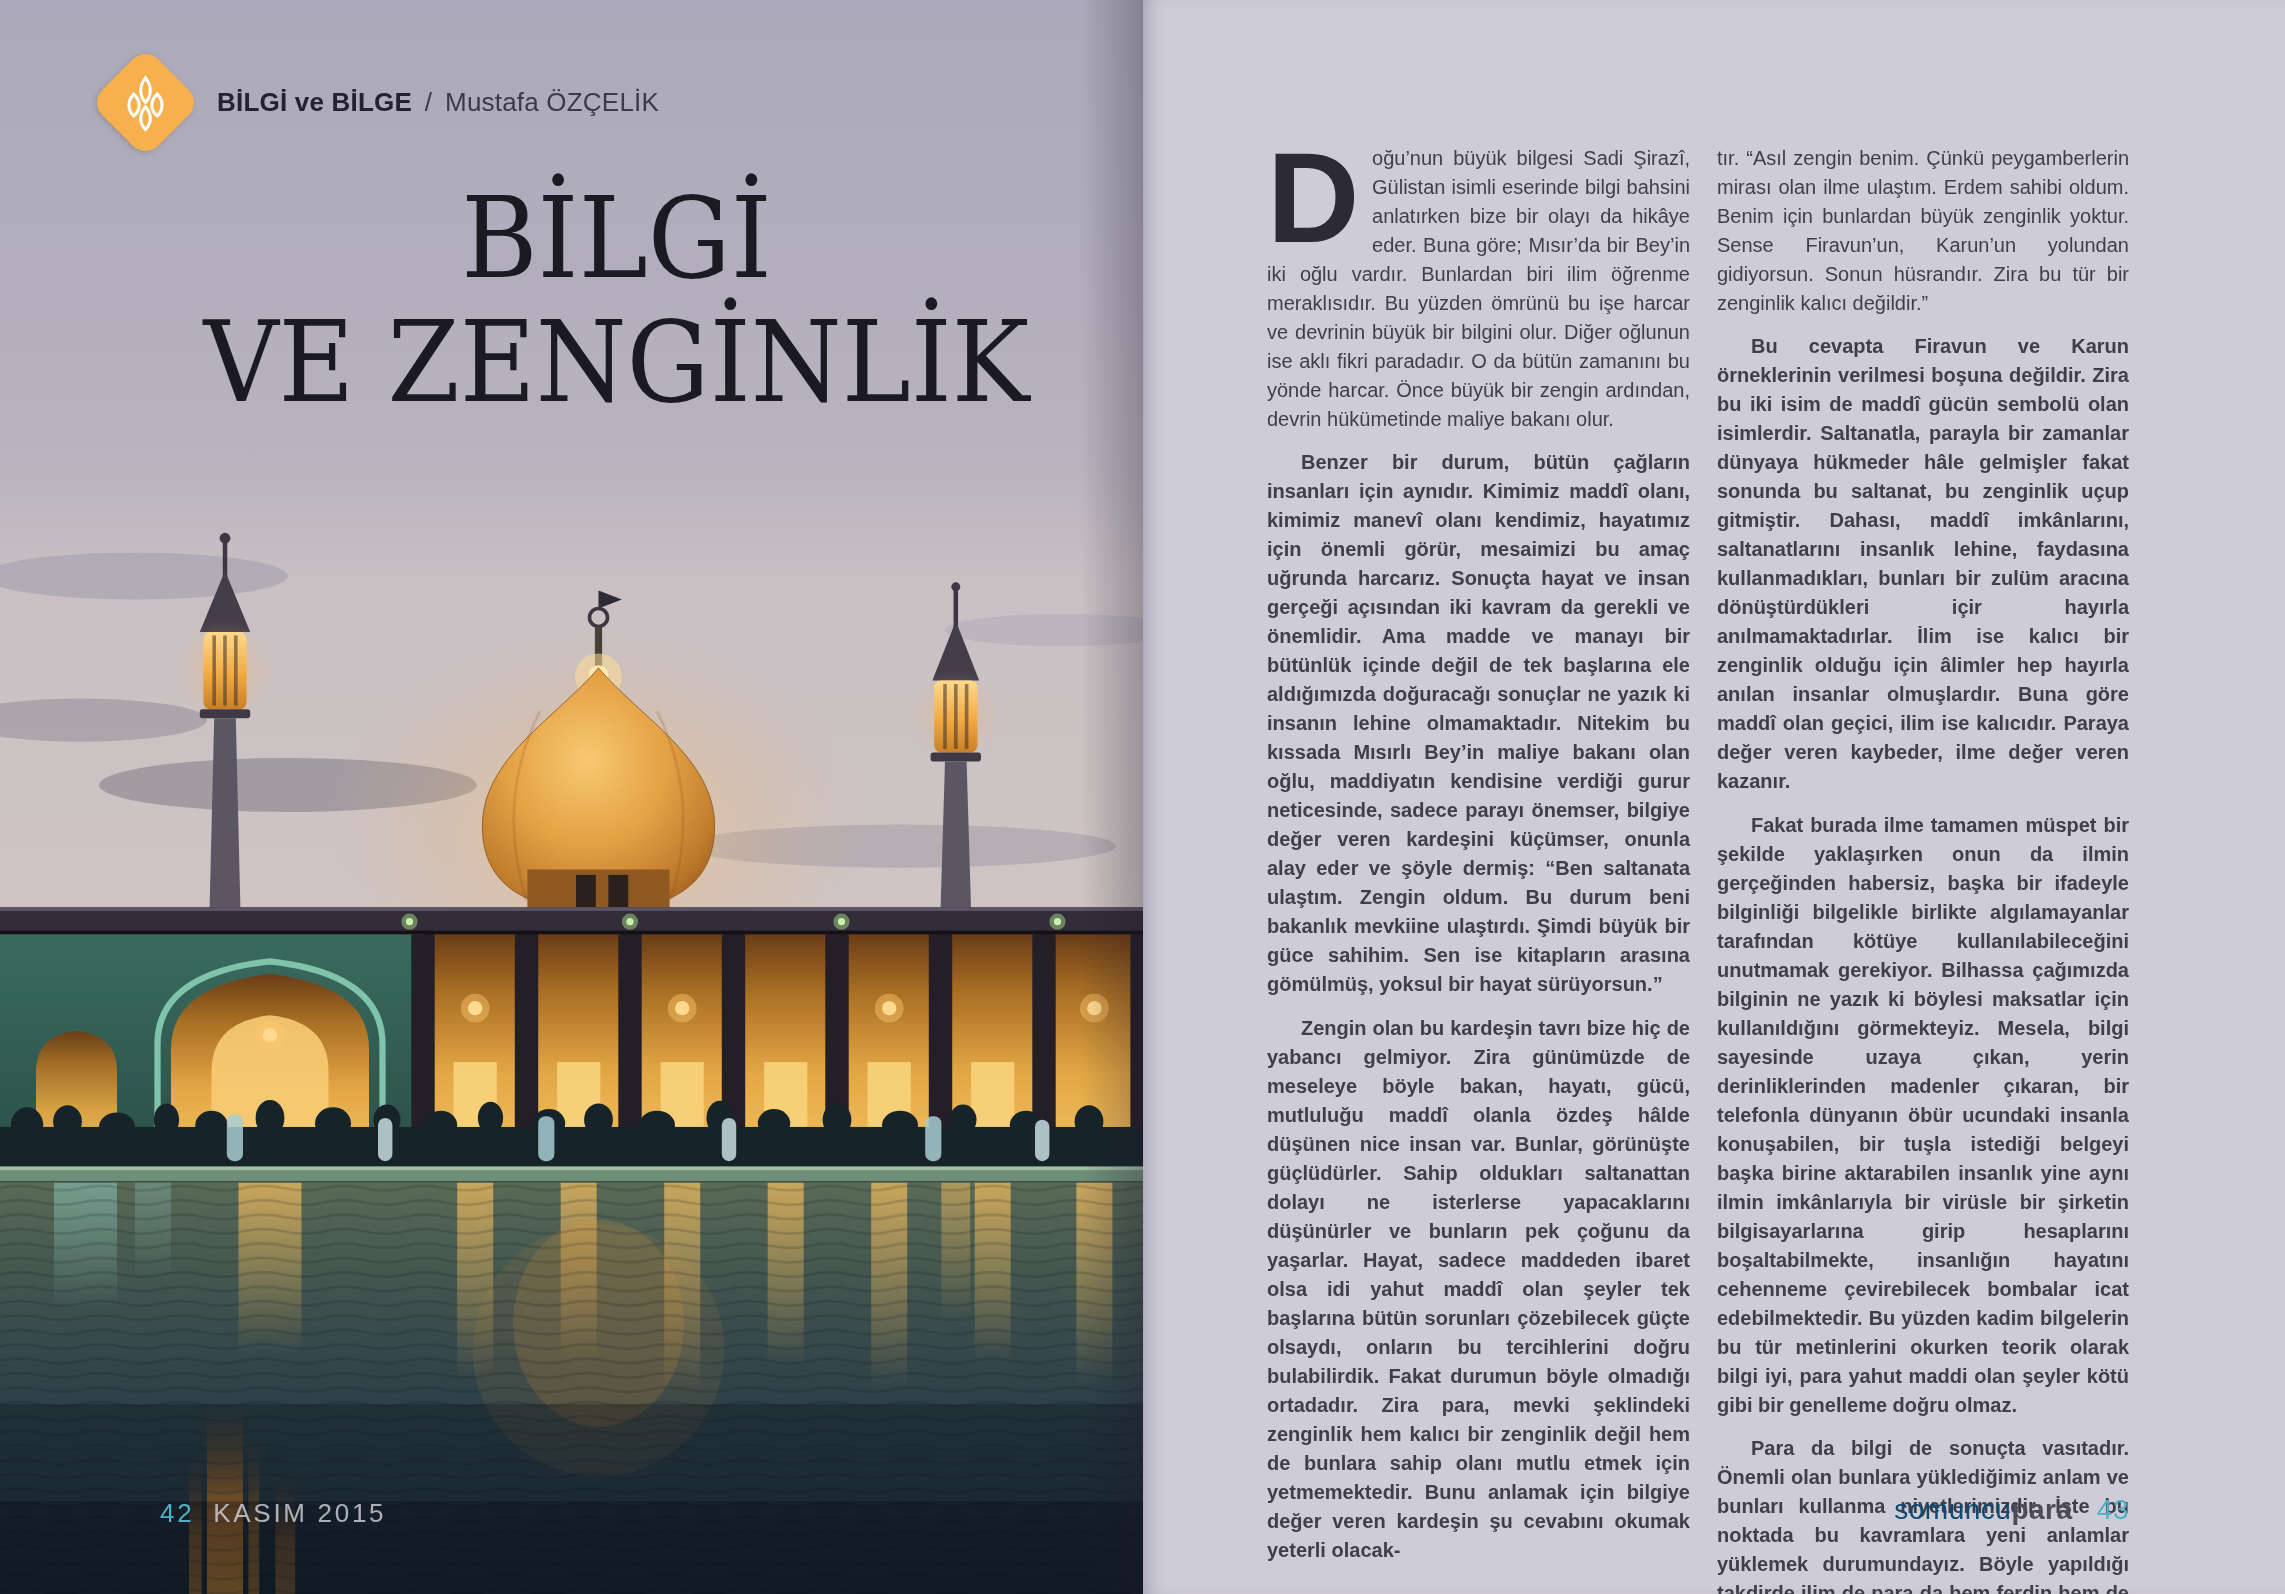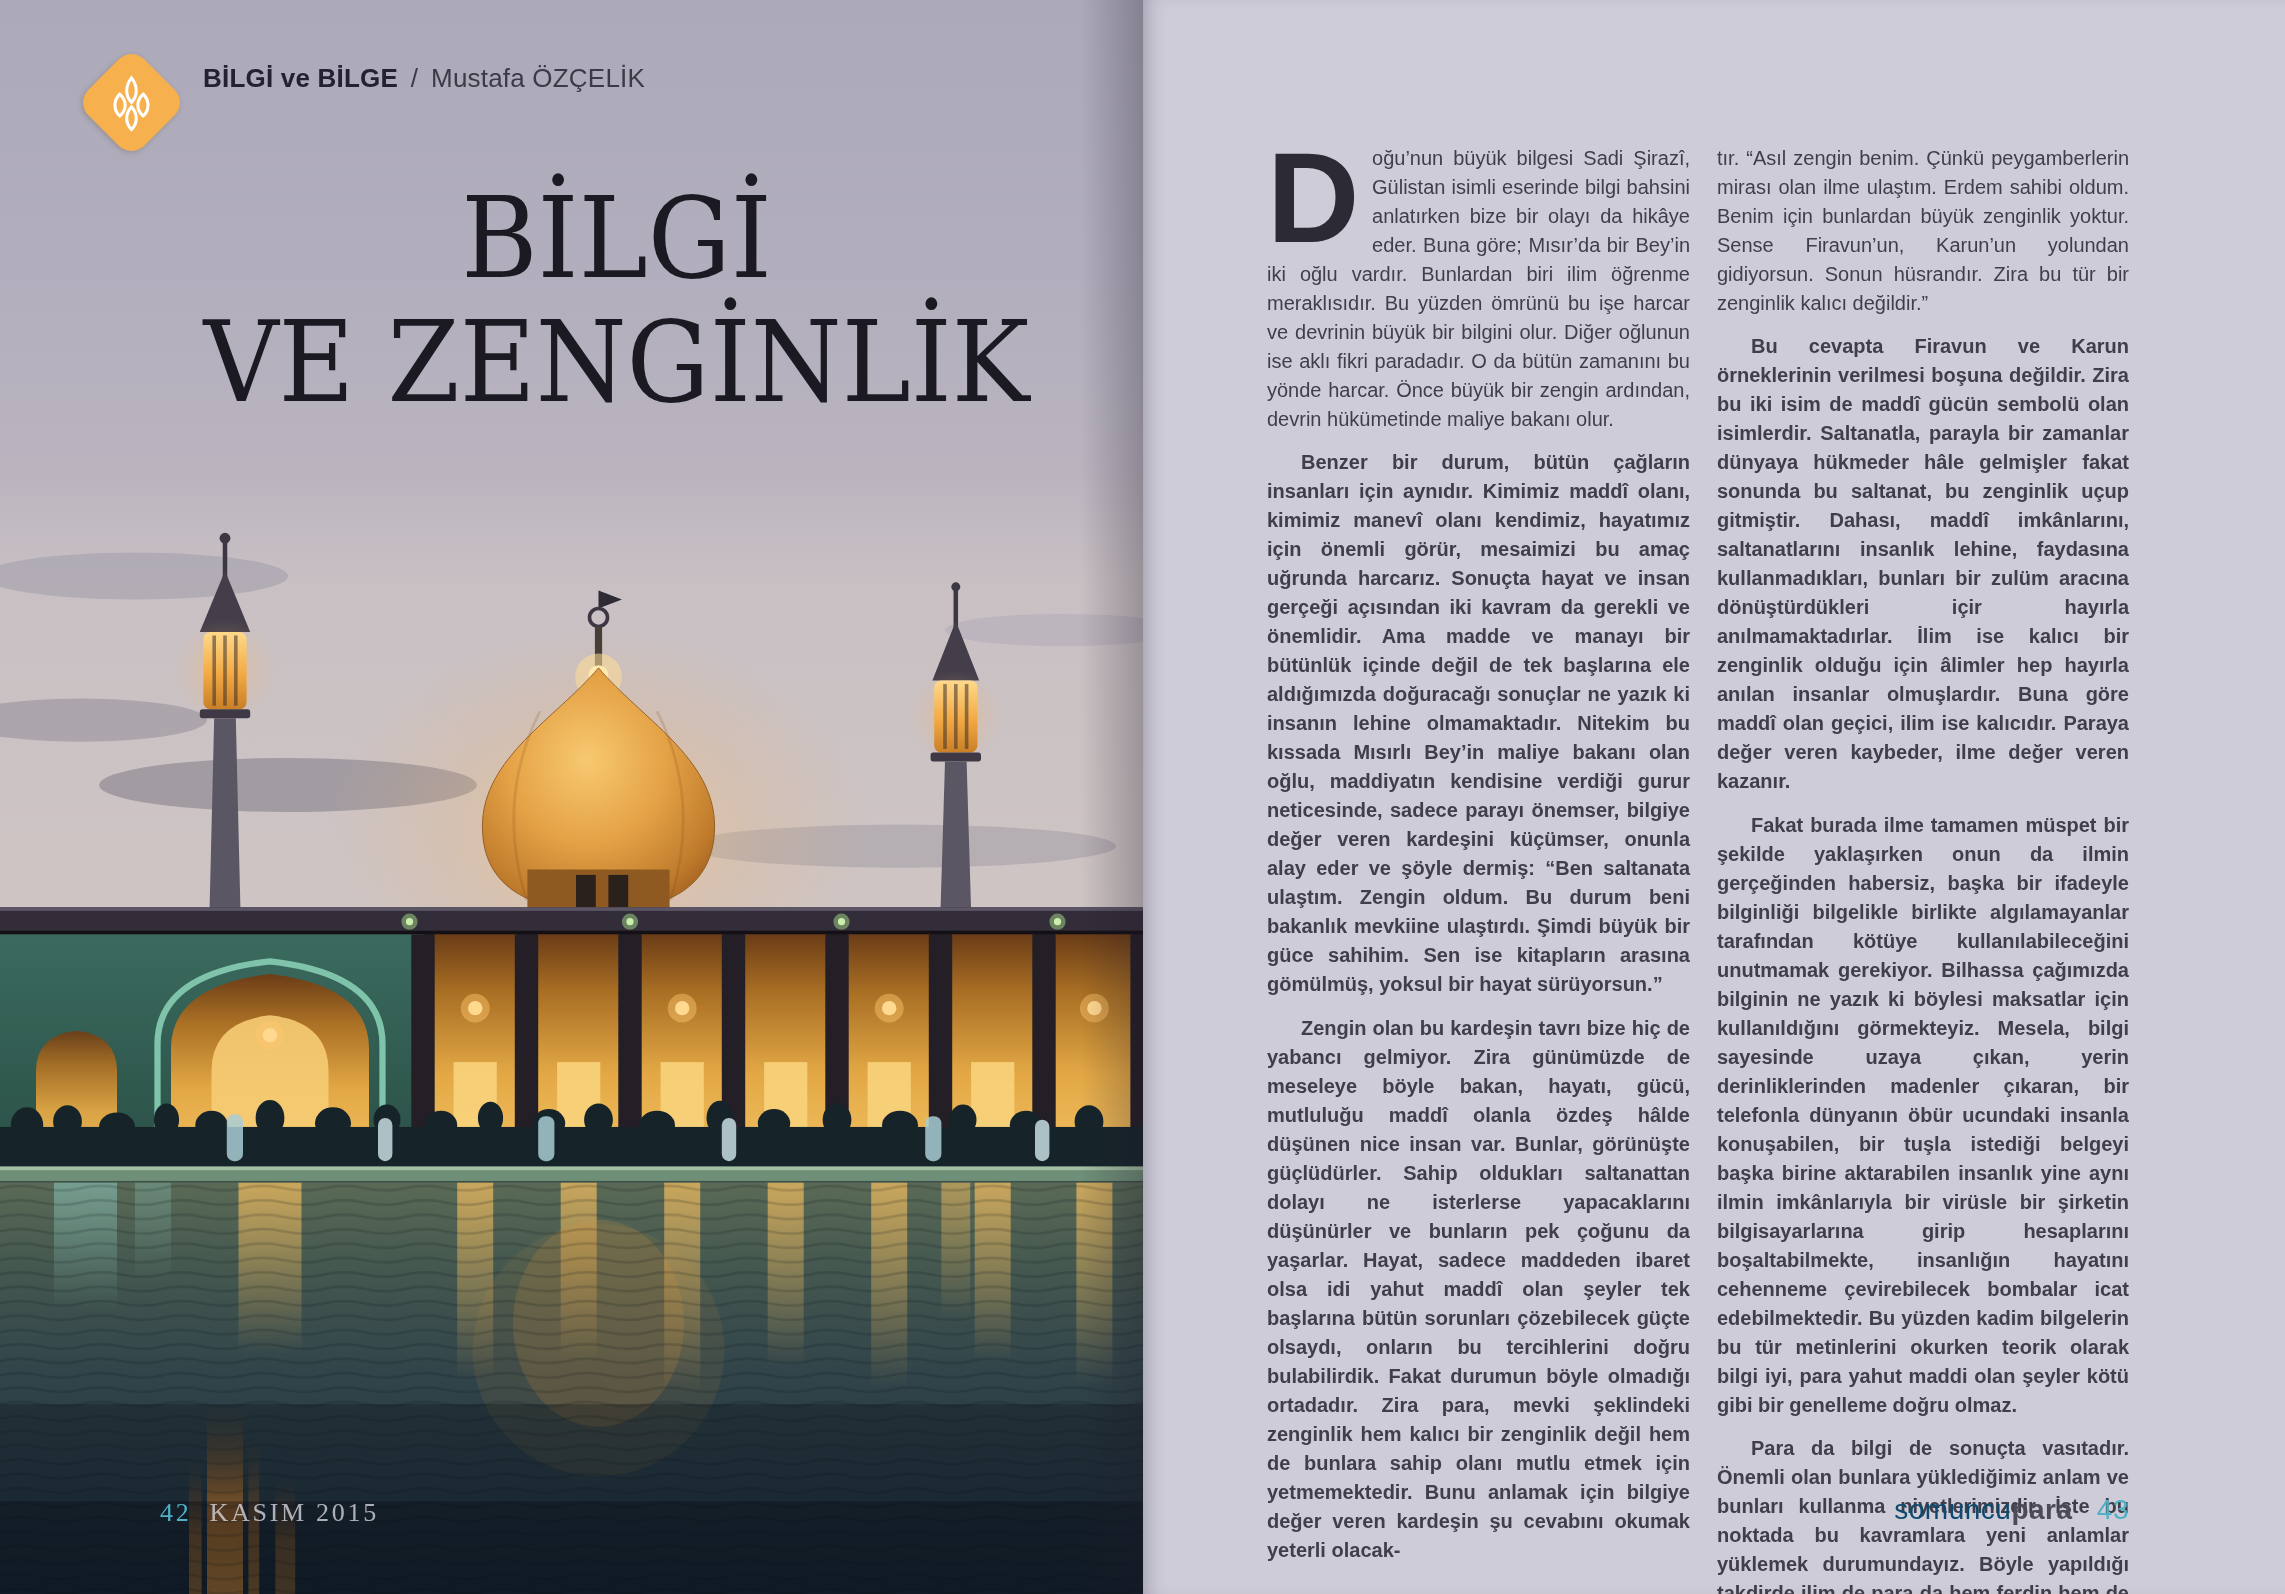--- a/index.html
+++ b/index.html
@@ -8,40 +8,40 @@
   }
   *{margin:0;padding:0;box-sizing:border-box;}
   html,body{width:2285px;height:1595px;overflow:hidden;}
   body{font-family:"Liberation Sans",sans-serif;background:var(--page_bg);}
   .spread{position:relative;width:2285px;height:1595px;background:var(--page_bg);}
 
   
   .page-left{position:absolute;left:0;top:0;width:1143px;height:1595px;overflow:hidden;}
   .photo-svg{position:absolute;inset:0;width:100%;height:100%;display:block;}
 
-  .kicker{position:absolute;left:92px;top:63px;display:flex;z-index:5;}
+  .kicker{position:absolute;left:106px;top:63px;display:flex;align-items:center;z-index:5;}
   .logo-diamond{width:79px;height:79px;background:var(--logo_amber);border-radius:18px;
     transform:rotate(45deg);display:flex;align-items:center;justify-content:center;
     box-shadow:0 1.8px 5.4px rgba(80,60,20,.25);}
   .logo-diamond svg{transform:rotate(-45deg);}
   .kicker-text{margin-left:32px;font-size:26px;letter-spacing:0.2px;color:#2a2933;}
   .kicker-text .sect{font-weight:700;color:#232230;}
   .kicker-text .div{font-weight:400;color:#3c3a46;padding:0 5.4px;}
   .kicker-text .auth{font-weight:400;color:#3c3a46;}
 
   .main-title{position:absolute;left:0;top:176px;width:1161px;text-align:center;z-index:4;
     font-family:"DejaVu Serif",serif;color:var(--title_color);font-weight:400;margin-left:36px;}
   .main-title .t-line{display:block;font-size:113px;line-height:124px;letter-spacing:0px;
     transform:scaleX(.92);transform-origin:center;}
 
   .lede-quote{position:absolute;left:131px;top:493px;width:909px;text-align:center;z-index:4;
     font-size:28px;line-height:41px;font-weight:700;color:#2e2d37;}
 
   .footer-left{position:absolute;left:160px;top:1498px;z-index:6;
-    font-family:Liberation Serif, serif;font-size:26px;letter-spacing:2.7px;}
+    font-family:Liberation Sans, sans-serif;font-size:26px;letter-spacing:2.7px;}
   .footer-left .pg{color:var(--accent_teal);}
   .footer-left .iss{color:rgba(225,223,234,.75);margin-left:9px;}
 
   
   .page-right{position:absolute;left:1143px;top:0;width:1142px;height:1595px;
     background:var(--page_bg);box-shadow:inset 14.4px 0 20px -12.6px rgba(45,40,65,.35);}
   .col{position:absolute;top:144px;color:var(--body_text);font-size:20px;line-height:29px;
     text-align:justify;}
   .col-1{left:124px;width:423px;}
   .col-2{left:574px;width:412px;}

